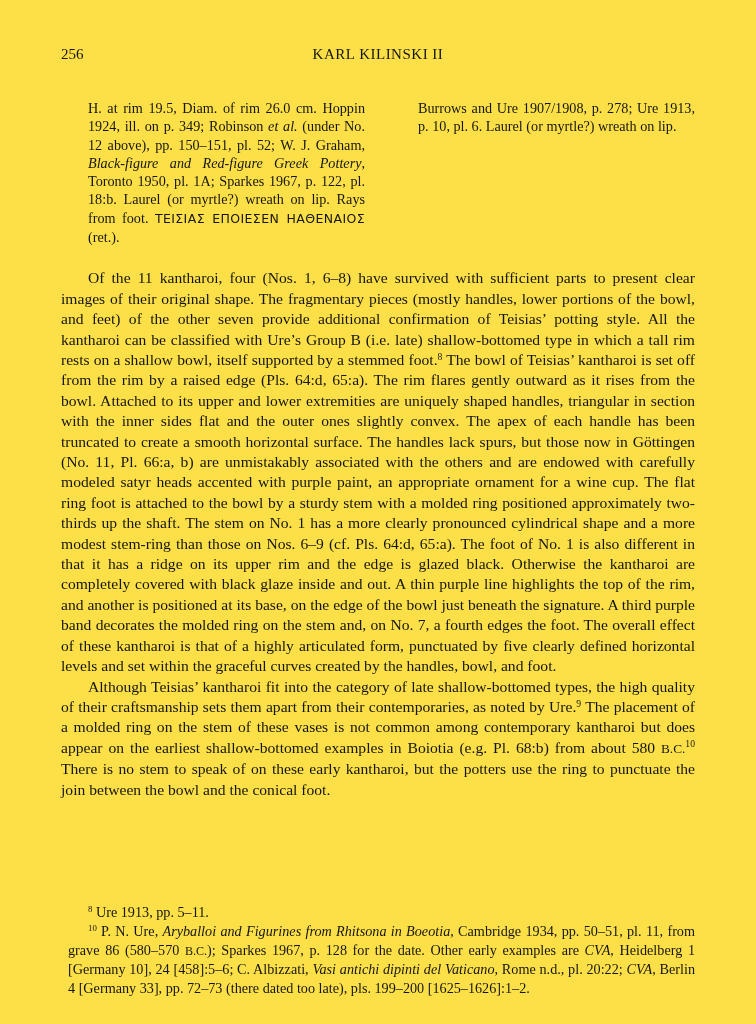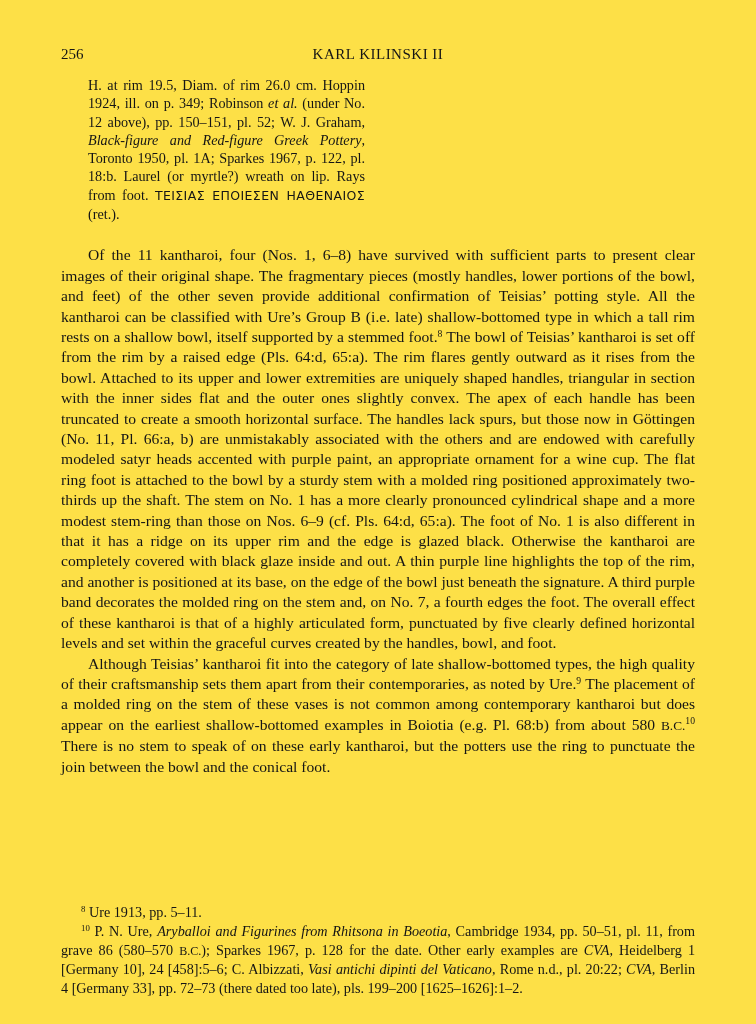--- a/index.html
+++ b/index.html
@@ -9,33 +9,33 @@
     padding:46px 61px 16px;
     position:relative; overflow:hidden;
     background:#fde047; color:#151515;
     font-family:"Liberation Serif","DejaVu Serif",serif;
   }
   .running-header { position:relative; height:19px; font-size:15px; text-align:center; }
   .page-number { position:absolute; left:0; top:0; }
   .running-head { letter-spacing:0.5px; }
 
   .catalog {
-    display:flex; gap:37px; padding-left:11px; margin-top:11px;
+    display:flex; gap:37px; padding-left:11px; margin-top:34px;
     font-size:14.2px; line-height:18.3px;
   }
   .catalog-col { flex:0 0 293px; }
   .entry { text-align:justify; padding-left:16px; text-indent:-16px; margin-top:2px; }
   .entry.cont { text-indent:0; margin-top:0; }
   .entry:first-child { margin-top:0; }
 
   .body-text { margin-top:22px; font-size:15.6px; line-height:20.4px; }
   .para { text-align:justify; text-indent:27px; }
 
   .footnotes {
-    position:absolute; left:61px; right:61px; bottom:26px;
+    position:absolute; left:68px; right:61px; bottom:26px;
     font-size:14.2px; line-height:18.8px;
   }
   .footnote { text-align:justify; text-indent:20px; }
 
   sup { font-size:0.62em; line-height:0; vertical-align:baseline; position:relative; top:-0.55em; }
   .it { font-style:italic; }
   .sc { font-size:0.85em; }
   .greek { font-family:"DejaVu Sans","Liberation Sans",sans-serif; font-size:0.88em; letter-spacing:0.4px; }
 </style>
 </head>
@@ -46,20 +46,21 @@
   <header class="running-header">
     <span class="page-number">256</span>
     <span class="running-head">KARL KILINSKI II</span>
   </header>
 
   <section class="catalog">
     <div class="catalog-col" id="catalog-left">
         <p class="entry cont"><span>H. at rim 19.5, Diam. of rim 26.0 cm. Hoppin 1924, ill. on p. 349; Robinson </span><span class="it">et al.</span><span> (under No. 12 above), pp. 150–151, pl. 52; W. J. Graham, </span><span class="it">Black-figure and Red-figure Greek Pottery</span><span>, Toronto 1950, pl. 1A; Sparkes 1967, p. 122, pl. 18:b. Laurel (or myrtle?) wreath on lip. Rays from foot. </span><span class="greek">ΤΕΙΣΙΑΣ ΕΠΟΙΕΣΕΝ ΗΑΘΕΝΑΙΟΣ</span><span> (ret.).</span></p>
       </div>
     <div class="catalog-col" id="catalog-right">
+        <p class="entry cont"><span>Burrows and Ure 1907/1908, p. 278; Ure 1913, p. 10, pl. 6. Laurel (or myrtle?) wreath on lip.</span></p>
       </div>
   </section>
 
   <section class="body-text" id="body-text">
       <p class="para"><span>Of the 11 kantharoi, four (Nos. 1, 6–8) have survived with sufficient parts to present clear images of their original shape. The fragmentary pieces (mostly handles, lower portions of the bowl, and feet) of the other seven provide additional confirmation of Teisias’ potting style. All the kantharoi can be classified with Ure’s Group B (i.e. late) shallow-bottomed type in which a tall rim rests on a shallow bowl, itself supported by a stemmed foot.</span><sup>8</sup><span> The bowl of Teisias’ kantharoi is set off from the rim by a raised edge (Pls. 64:d, 65:a). The rim flares gently outward as it rises from the bowl. Attached to its upper and lower extremities are uniquely shaped handles, triangular in section with the inner sides flat and the outer ones slightly convex. The apex of each handle has been truncated to create a smooth horizontal surface. The handles lack spurs, but those now in Göttingen (No. 11, Pl. 66:a, b) are unmistakably associated with the others and are endowed with carefully modeled satyr heads accented with purple paint, an appropriate ornament for a wine cup. The flat ring foot is attached to the bowl by a sturdy stem with a molded ring positioned approximately two-thirds up the shaft. The stem on No. 1 has a more clearly pronounced cylindrical shape and a more modest stem-ring than those on Nos. 6–9 (cf. Pls. 64:d, 65:a). The foot of No. 1 is also different in that it has a ridge on its upper rim and the edge is glazed black. Otherwise the kantharoi are completely covered with black glaze inside and out. A thin purple line highlights the top of the rim, and another is positioned at its base, on the edge of the bowl just beneath the signature. A third purple band decorates the molded ring on the stem and, on No. 7, a fourth edges the foot. The overall effect of these kantharoi is that of a highly articulated form, punctuated by five clearly defined horizontal levels and set within the graceful curves created by the handles, bowl, and foot.</span></p>
       <p class="para"><span>Although Teisias’ kantharoi fit into the category of late shallow-bottomed types, the high quality of their craftsmanship sets them apart from their contemporaries, as noted by Ure.</span><sup>9</sup><span> The placement of a molded ring on the stem of these vases is not common among contemporary kantharoi but does appear on the earliest shallow-bottomed examples in Boiotia (e.g. Pl. 68:b) from about 580 </span><span class="sc">B.C.</span><sup>10</sup><span> There is no stem to speak of on these early kantharoi, but the potters use the ring to punctuate the join between the bowl and the conical foot.</span></p>
     </section>
 
   <footer class="footnotes" id="footnotes">
       <p class="footnote"><sup>8</sup> <span>Ure 1913, pp. 5–11.</span></p>

